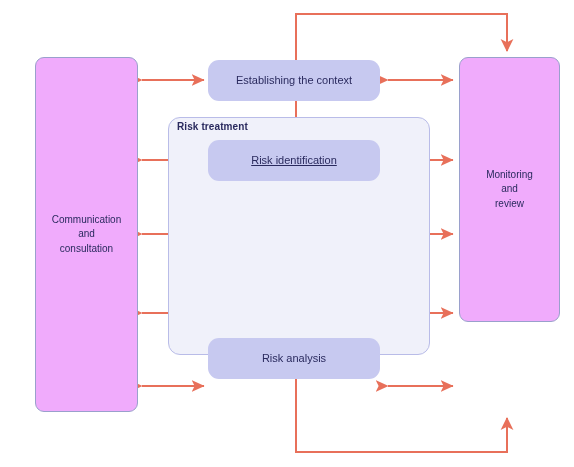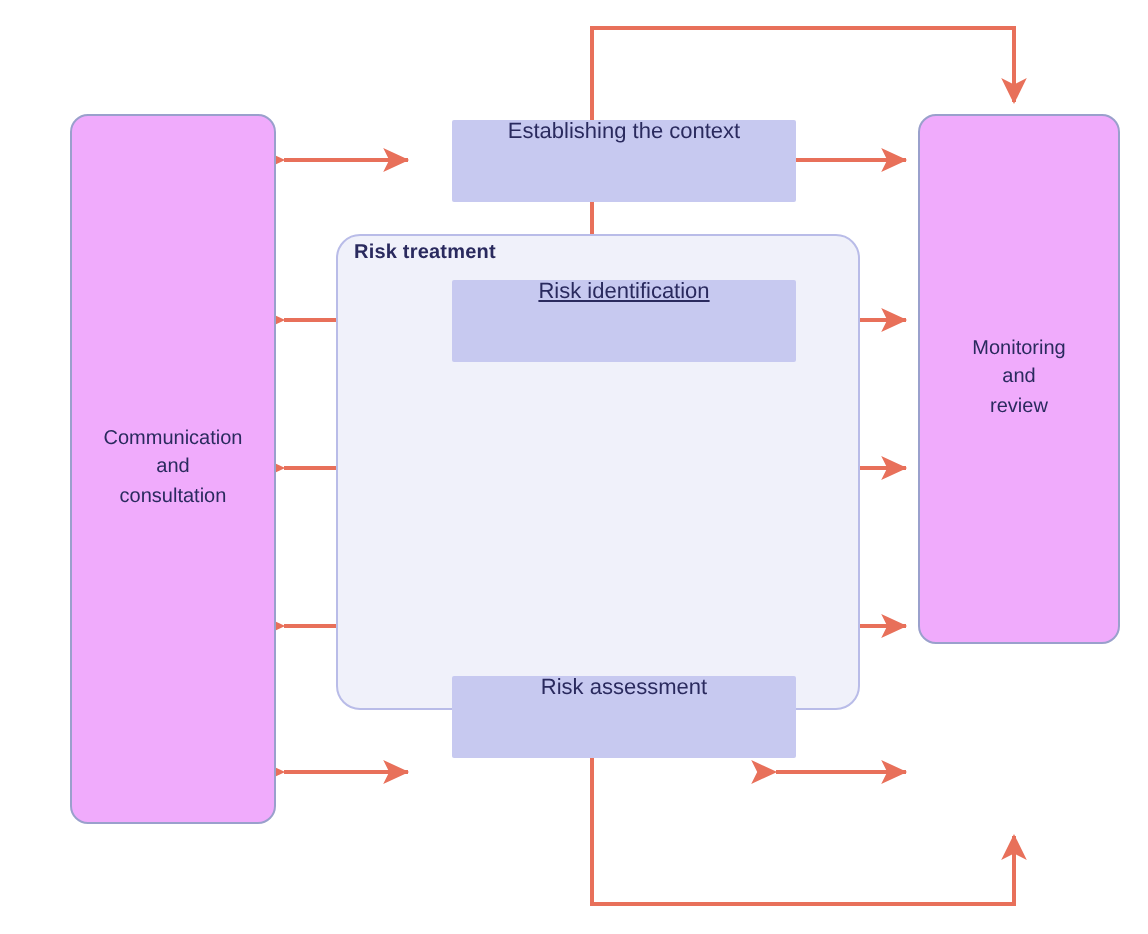--- a/index.html
+++ b/index.html
@@ -75,24 +75,25 @@
     font-size: 10px;
     font-weight: bold;
     color: #2a2a5e;
     letter-spacing: 0.1px;
   }
   .process-box {
     position: absolute;
     box-sizing: border-box;
     width: 172px;
     height: 41px;
-    left: 226px;
+    left: 208px;
     background: #c7c9f0;
-    border-radius: 1px;
+    border-radius: 11px;
     display: flex;
+    align-items: center;
     justify-content: center;
     color: #2a2a5e;
     font-size: 11px;
     line-height: 1.2;
     text-align: center;
   }
   #box-establishing { top: 60px; }
   #box-identification { top: 140px; text-decoration: underline; }
   #box-analysis { top: 214px; }
   #box-evaluation { top: 293px; }
@@ -207,16 +208,16 @@
     <span>Establishing the context</span>
   </div>
 
   <div class="process-box" id="box-identification">
     <span>Risk identification</span>
   </div>
 
 
 
   <div class="process-box" id="box-treatment">
-    <span>Risk assessment</span>
+    <span>Risk analysis</span>
   </div>
 
 </div>
 
 </body></html>

